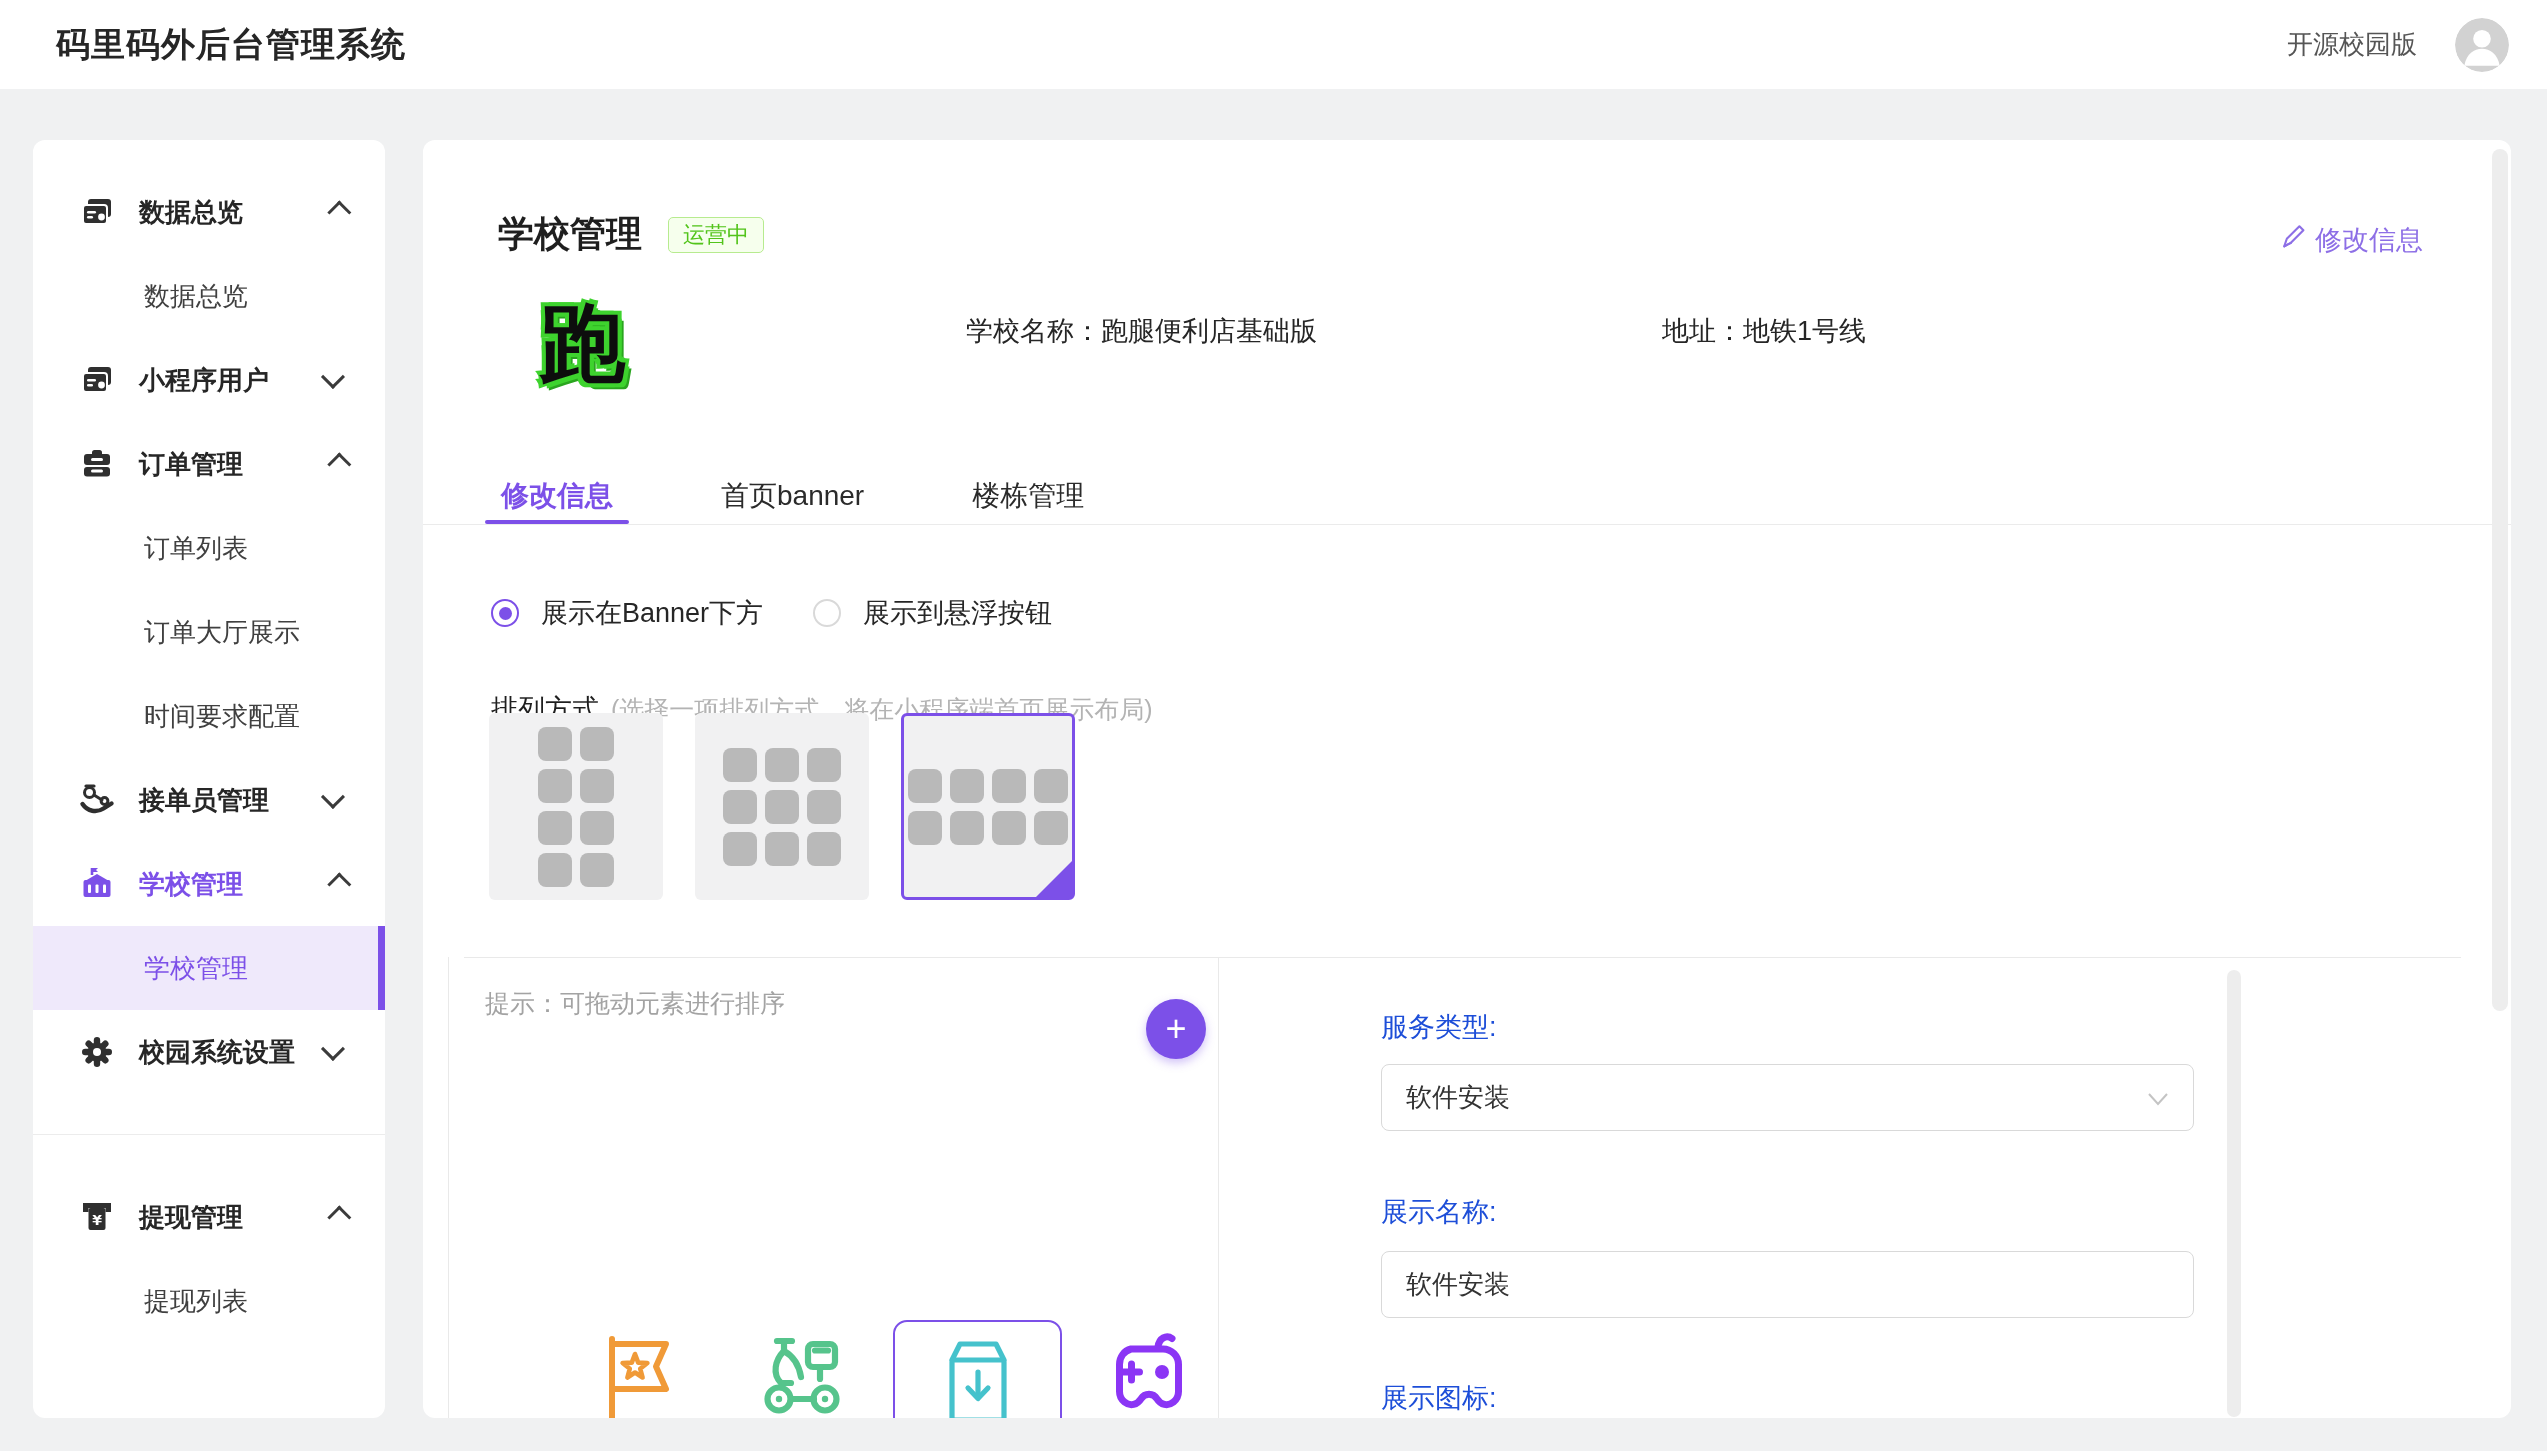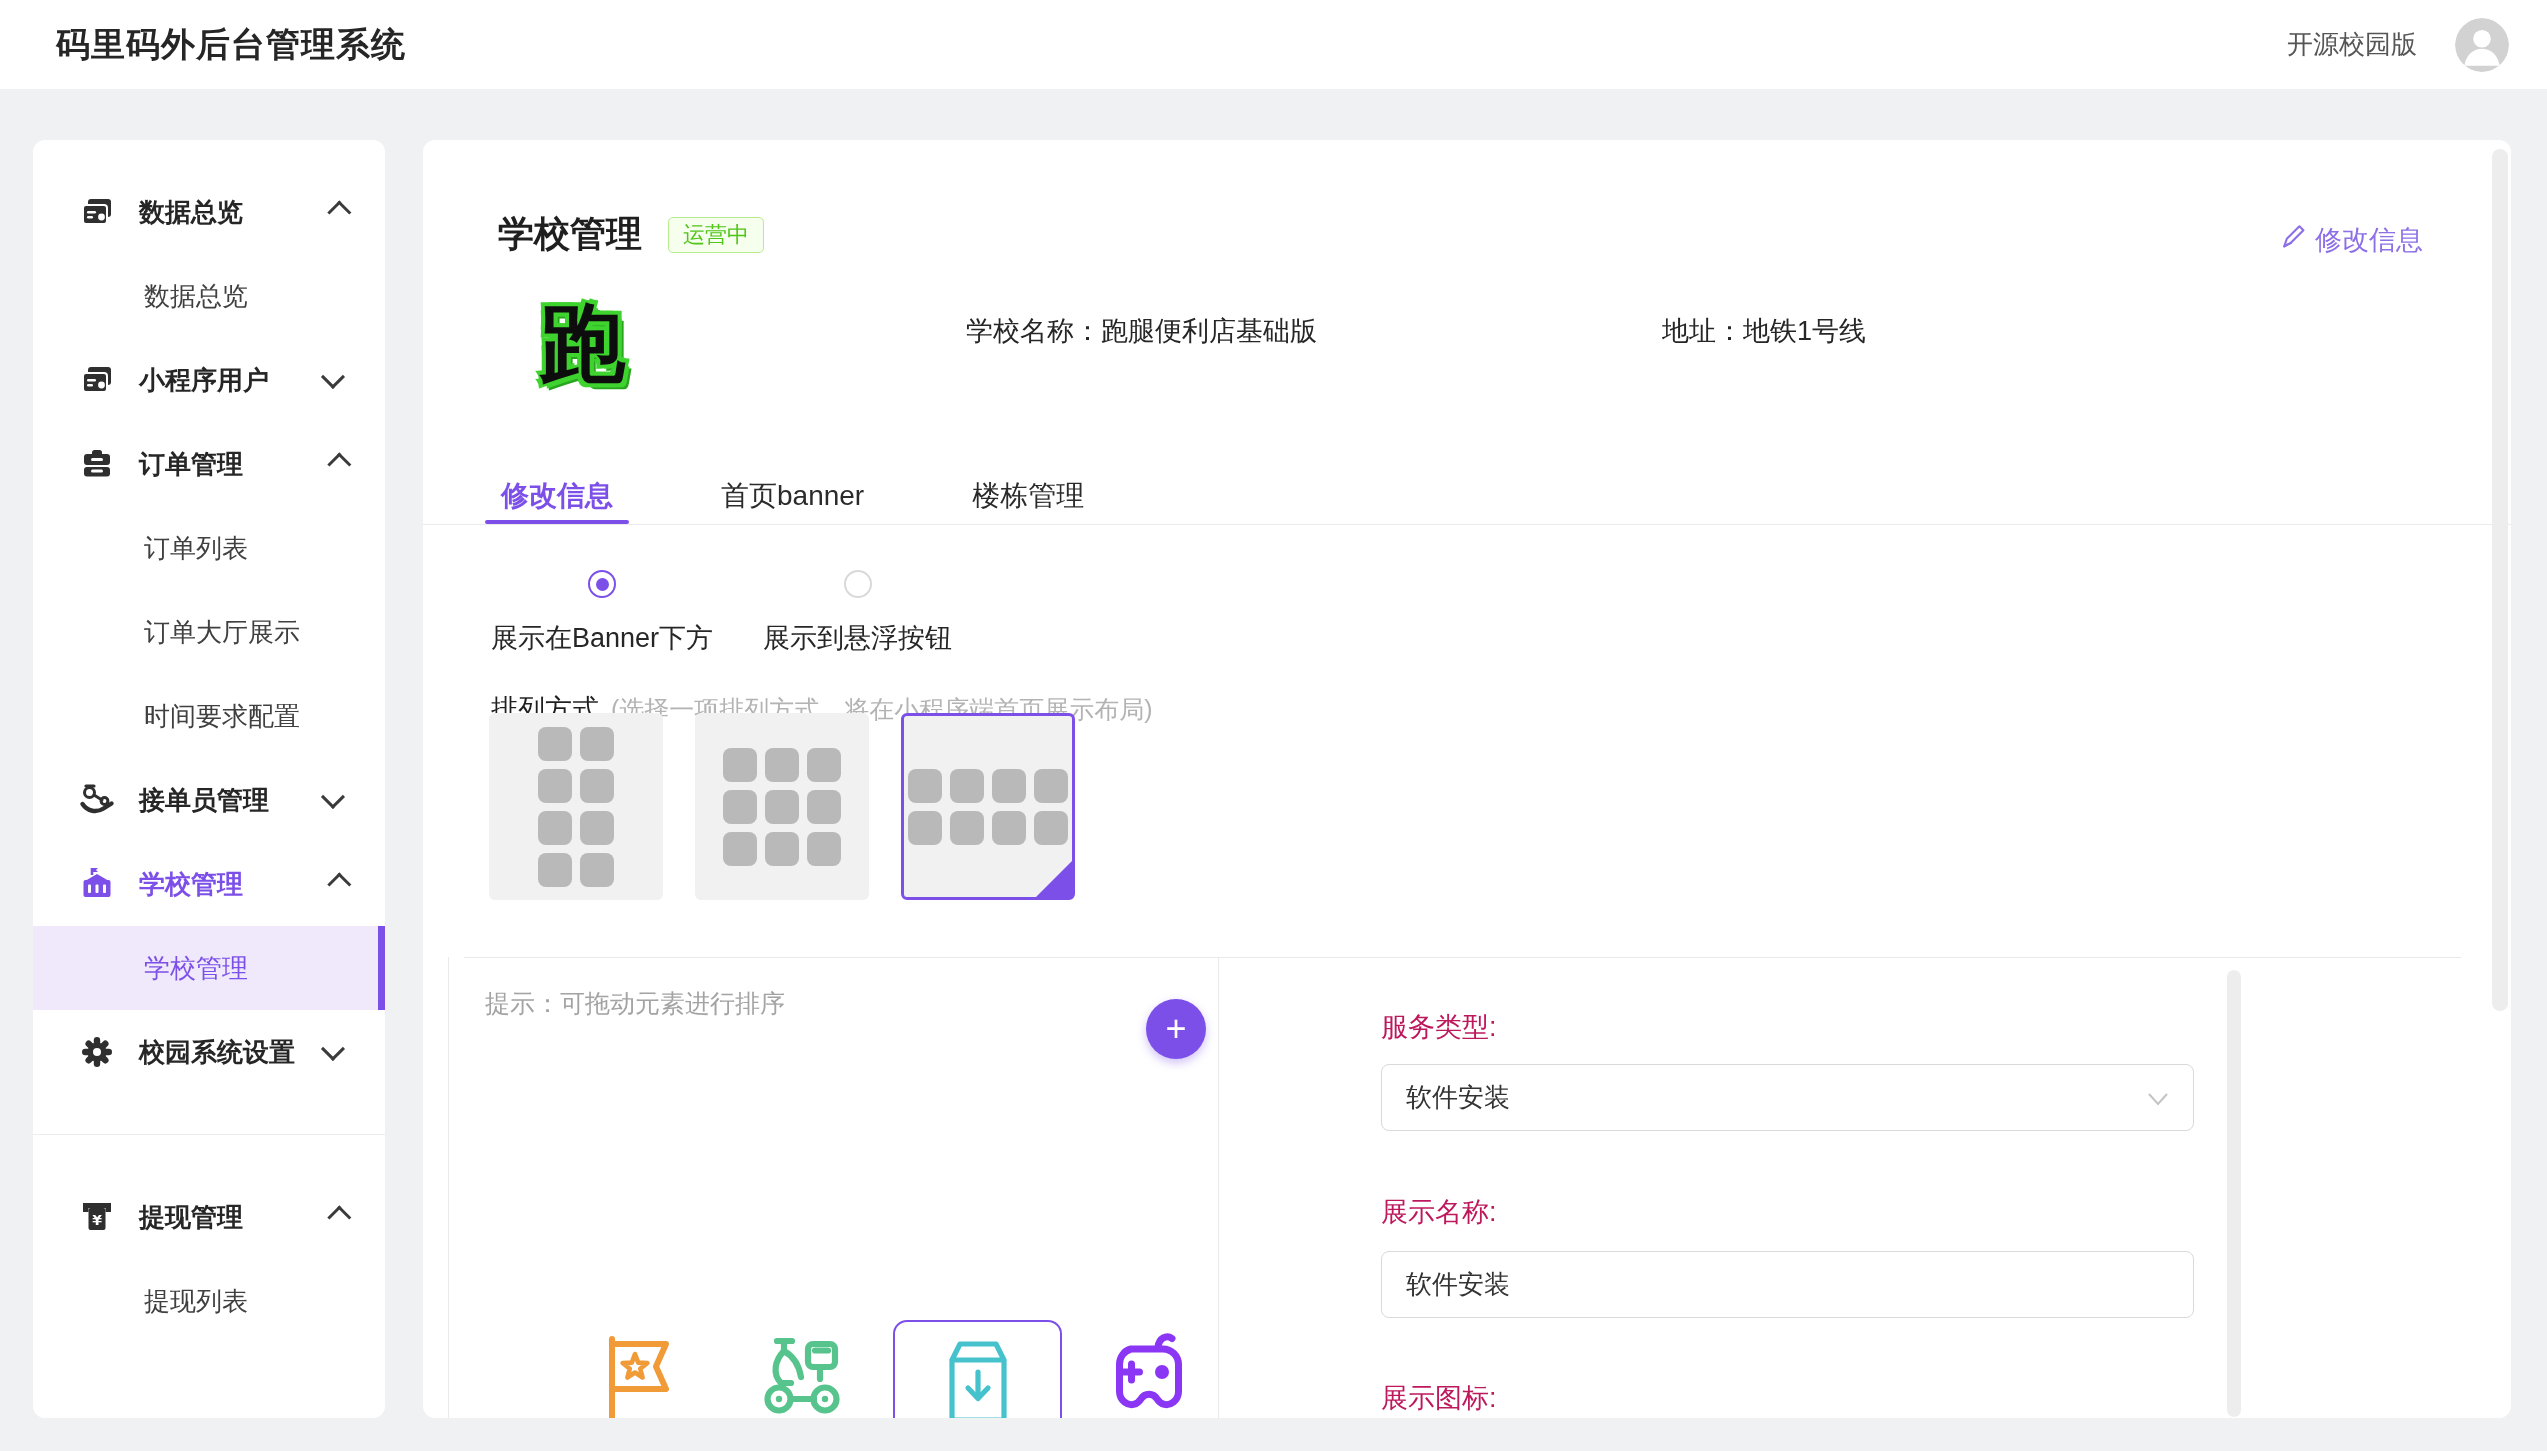--- a/index.html
+++ b/index.html
@@ -51,21 +51,21 @@
   .info-name{left:530px;margin-left:13px;}
   .info-addr{left:1239px;}
 
   .tabs{position:absolute;left:62px;top:328px;height:56px;display:flex;gap:76px;}
   .tab{position:relative;padding:0 16px;font-size:28px;color:#2b2b2b;display:flex;align-items:center;cursor:pointer;}
   .tab.active{color:var(--primary);font-weight:700;}
   .tab.active::after{content:'';position:absolute;left:0;right:0;bottom:0;height:4px;background:var(--primary);border-radius:2px;}
   .tabs-line{position:absolute;left:0;top:384px;width:2088px;height:1px;background:#ebebeb;}
 
   .radio-row{position:absolute;left:68px;top:449px;height:48px;display:flex;align-items:center;gap:50px;}
-  .radio-opt{display:flex;align-items:center;gap:22px;font-size:27px;color:#262626;cursor:pointer;flex-direction:column;}
+  .radio-opt{display:flex;align-items:center;gap:22px;font-size:27px;color:#262626;cursor:pointer;}
   .radio{width:28px;height:28px;border-radius:50%;border:2px solid #d9d9d9;position:relative;flex:0 0 auto;background:#fff;}
   .radio.sel{border-color:var(--primary);}
   .radio.sel::after{content:'';position:absolute;left:50%;top:50%;width:13px;height:13px;margin:-6.5px 0 0 -6.5px;border-radius:50%;background:var(--primary);}
 
   .arrange-row{position:absolute;left:68px;top:521px;font-size:27px;display:flex;align-items:baseline;gap:12px;}
   .arrange-label{font-weight:normal;color:#1f1f1f;margin-top:30px;}
   .arrange-hint{color:#b3b3b3;font-size:25px;}
 
   .layout-cards{position:absolute;left:66px;top:573px;display:flex;gap:32px;}
   .lcard{width:174px;height:187px;background:#f1f1f2;border-radius:6px;display:flex;align-items:center;justify-content:center;cursor:pointer;position:relative;}
@@ -82,21 +82,21 @@
   .left-panel{position:absolute;left:25px;top:817px;width:771px;height:461px;border-left:1px solid #e9e9e9;border-right:1px solid #e9e9e9;}
   .drag-hint{position:absolute;left:36px;top:30px;font-size:25px;color:#a3a3a3;}
   .fab{position:absolute;right:12px;top:42px;width:60px;height:60px;border-radius:50%;background:var(--primary);color:#fff;font-size:36px;display:flex;align-items:center;justify-content:center;cursor:pointer;box-shadow:0 4px 10px rgba(124,80,232,.35);line-height:1;}
   .svc-icon{position:absolute;width:90px;height:96px;cursor:pointer;}
   .svc-flag{left:149px;top:374px;}
   .svc-scooter{left:304px;top:376px;}
   .svc-boxwrap{position:absolute;left:444px;top:363px;width:169px;height:149px;border:2.5px solid var(--primary);border-radius:14px;cursor:pointer;}
   .svc-box{position:absolute;left:40px;top:10px;width:86px;height:100px;}
   .svc-gamepad{left:652px;top:370px;}
 
-  .form-label{position:absolute;left:958px;font-size:27px;color:#be185d;line-height:34px;}
+  .form-label{position:absolute;left:958px;font-size:27px;color:#1d4ed8;line-height:34px;}
   .select-box{position:absolute;left:958px;top:924px;width:813px;height:67px;border:1px solid #d9d9d9;border-radius:8px;background:#fff;display:flex;align-items:center;padding:0 24px;font-size:26px;color:#333;cursor:pointer;}
   .select-box .sel-arrow{margin-left:auto;}
   .text-input{position:absolute;left:958px;top:1111px;width:813px;height:67px;border:1px solid #d9d9d9;border-radius:8px;background:#fff;padding:0 24px;font-size:26px;color:#333;font-family:"Liberation Sans","DejaVu Sans",sans-serif;outline:none;}
 
   .inner-scrollbar{position:absolute;left:1804px;top:830px;width:14px;height:447px;background:#ededed;border-radius:7px;cursor:pointer;}
   .main-scrollbar{position:absolute;left:2069px;top:9px;width:16px;height:862px;background:#ededed;border-radius:8px;cursor:pointer;}
 </style>
 </head>
 <body>
 

